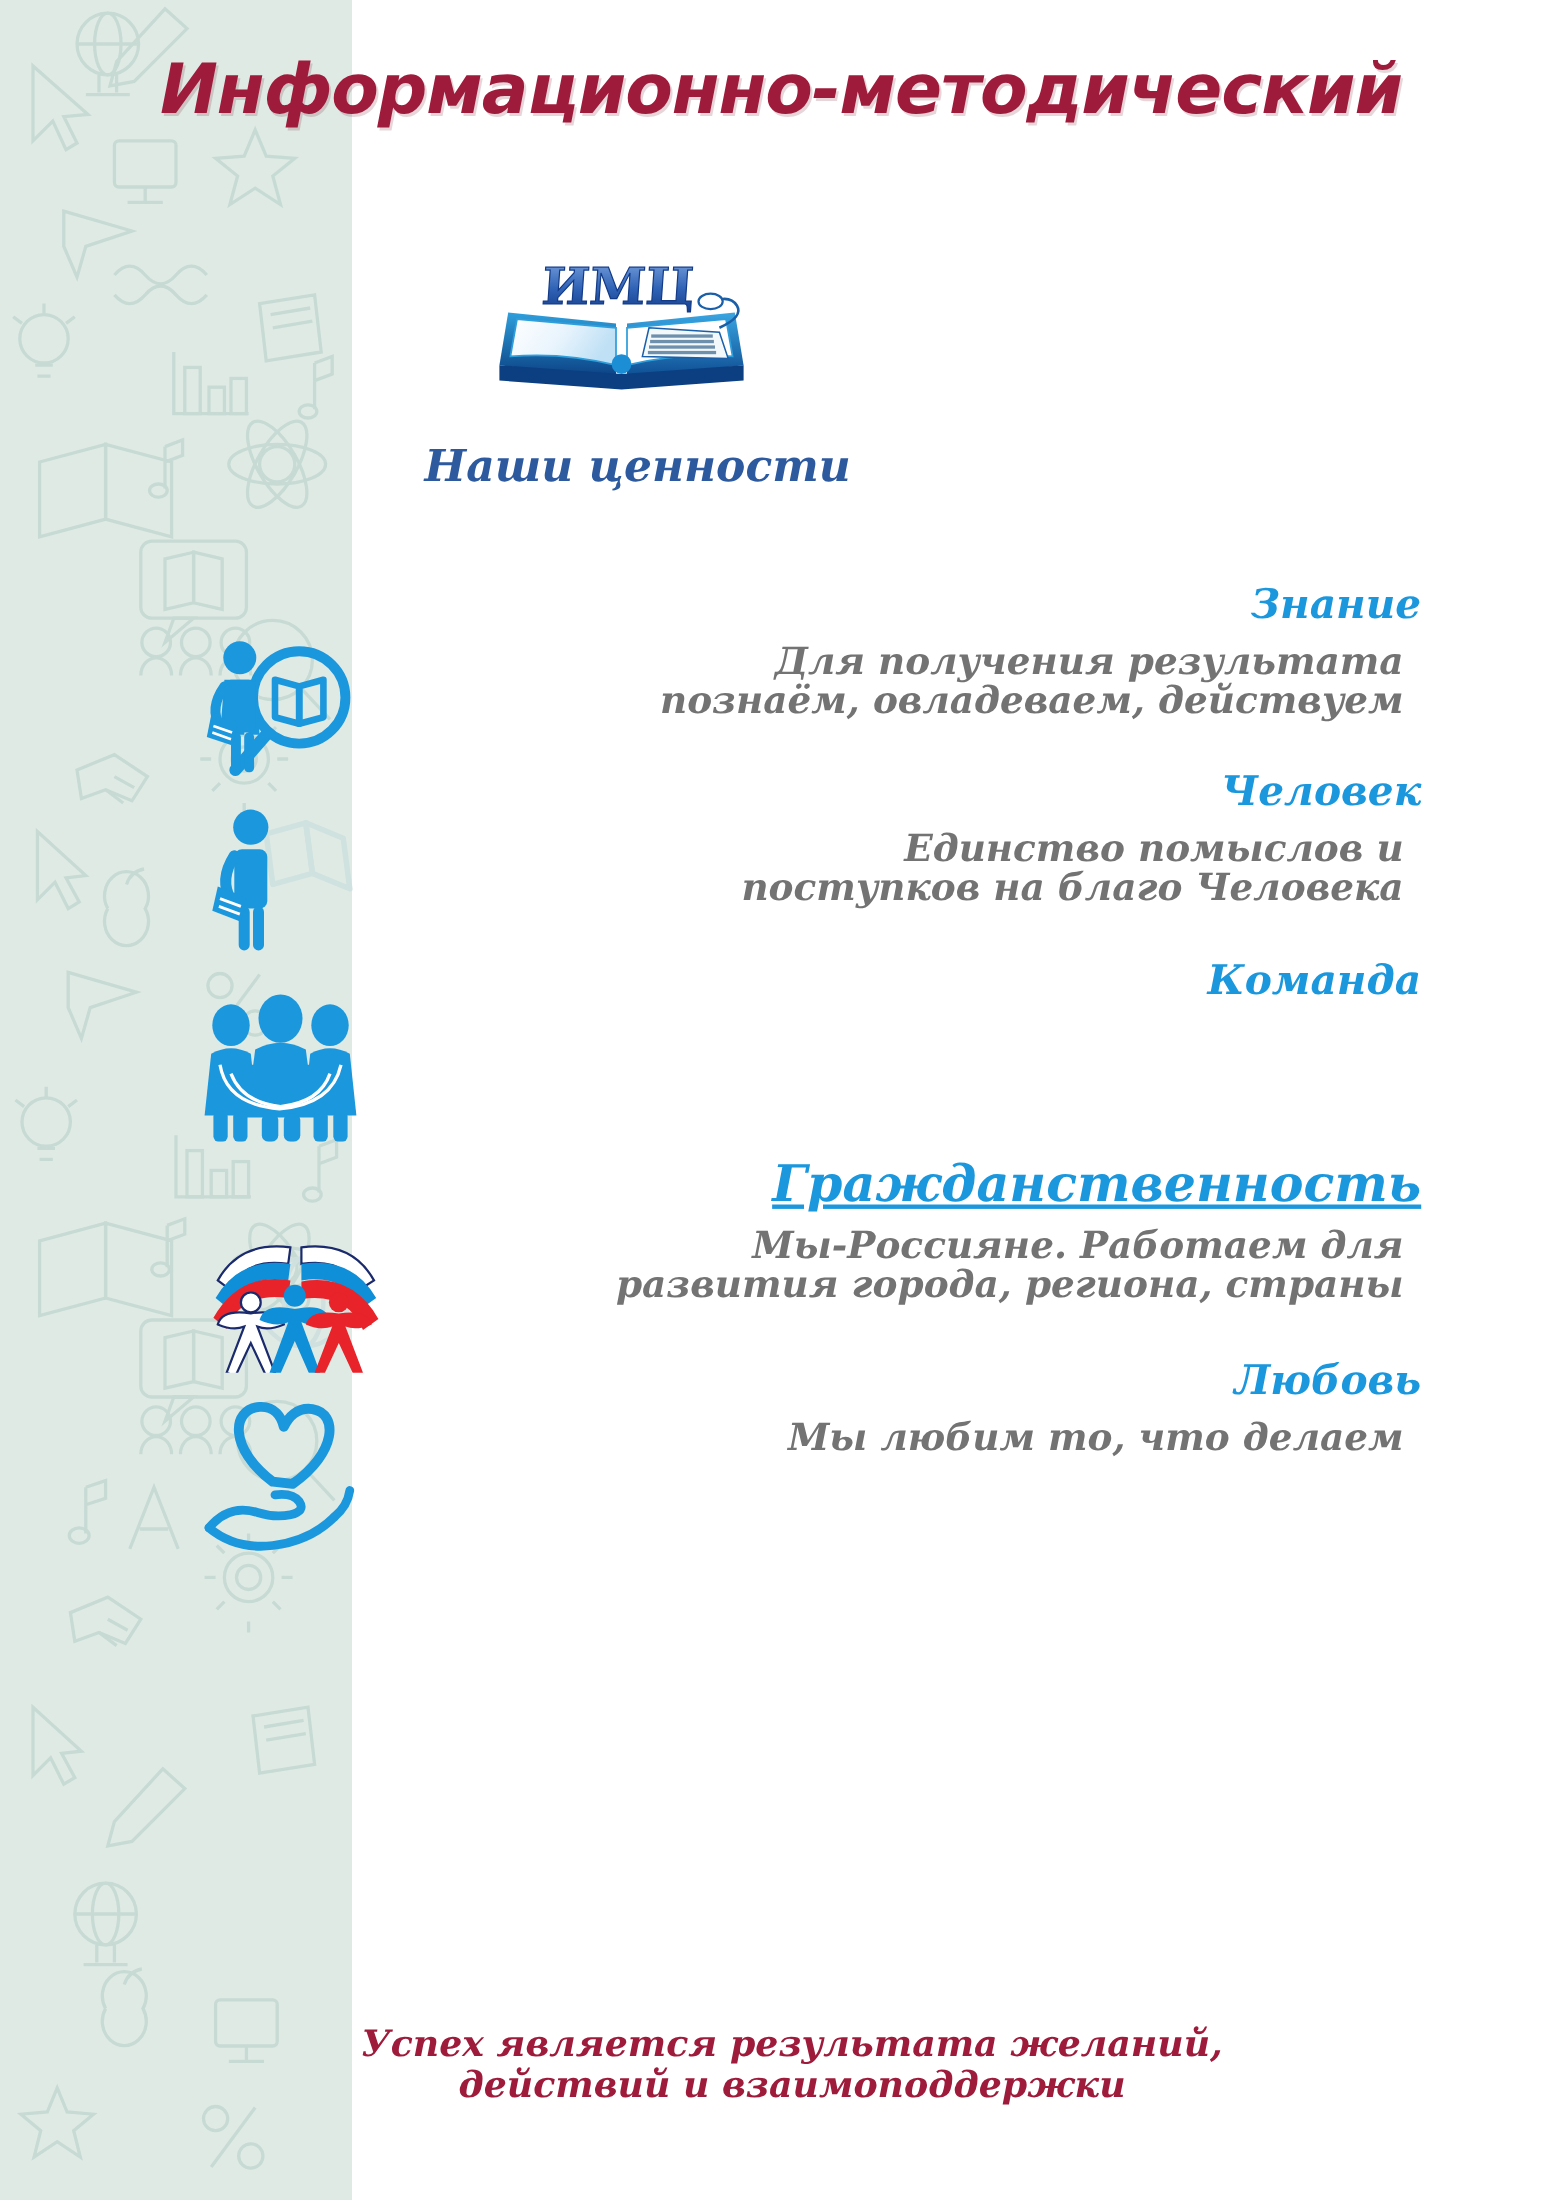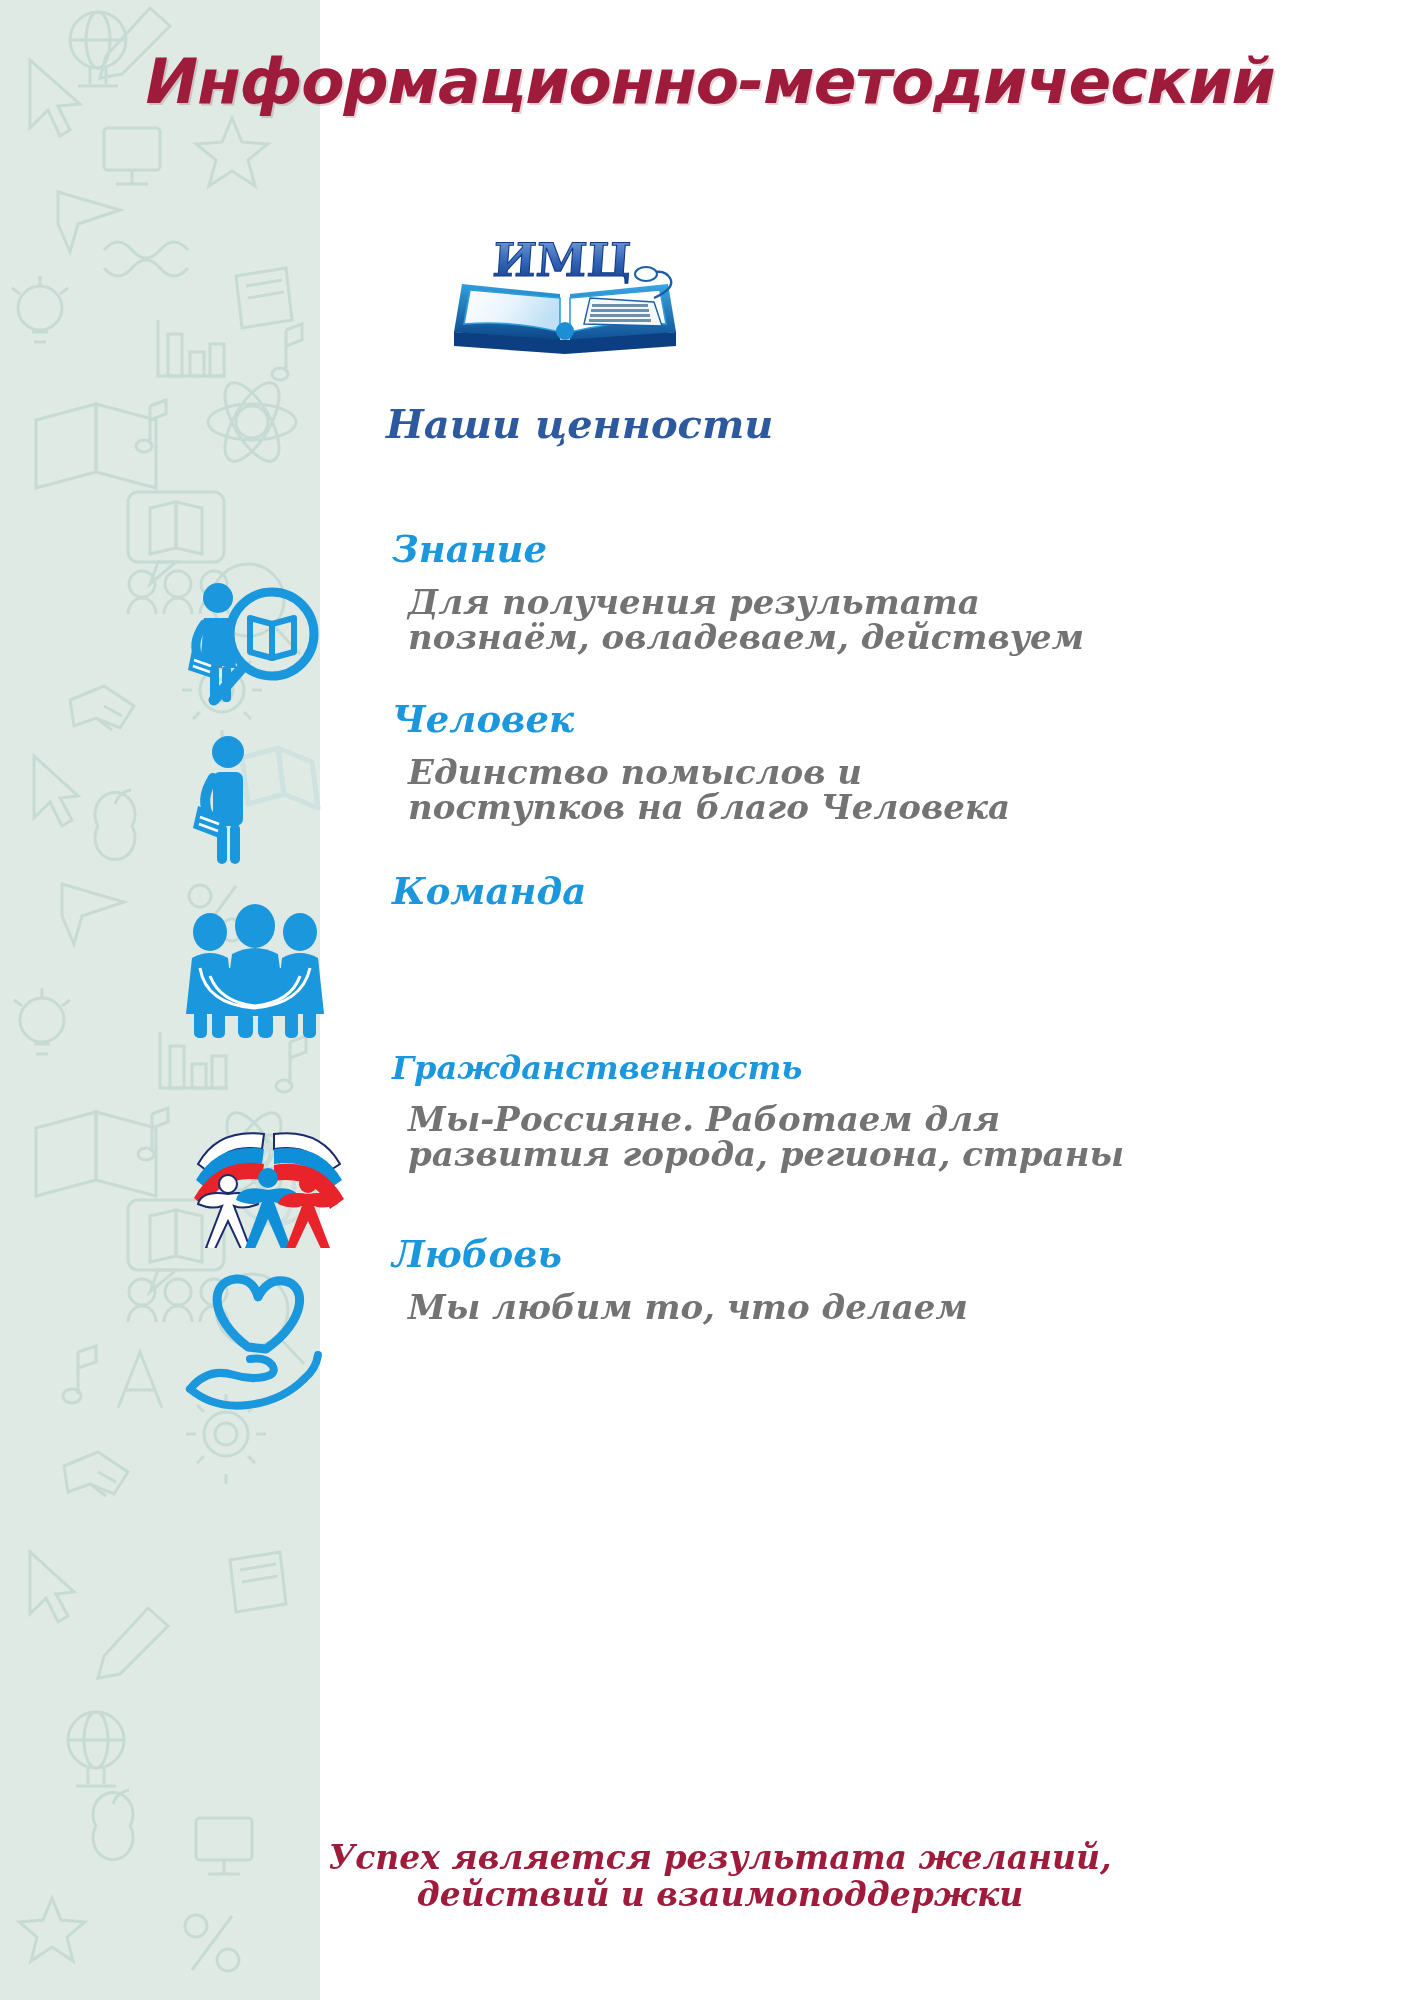--- a/index.html
+++ b/index.html
@@ -71,31 +71,32 @@
   }
   .value .icon{
     position:absolute;
     left:0;top:0;
     width:150px;height:140px;
   }
   .value .txt{
     position:absolute;
     left:212px;top:0;
     width:900px;
+    text-align:right;
   }
   .v-title{
     font-family:"DejaVu Serif", serif;
     font-style:italic;font-weight:bold;
     font-size:37px;
     color:#1b97dd;
     line-height:1.05;
     margin:0 0 10px 0;
     white-space:nowrap;
   }
-  .v-title.big{font-size:32px;}
+  .v-title.big{font-size:46px;text-decoration:underline;}
   .v-desc{
     font-family:"DejaVu Serif", serif;
     font-style:italic;font-weight:bold;
     font-size:34px;
     color:#737373;
     line-height:1.03;
     margin:16px;
   }
   .v-desc span{display:block;}
 

